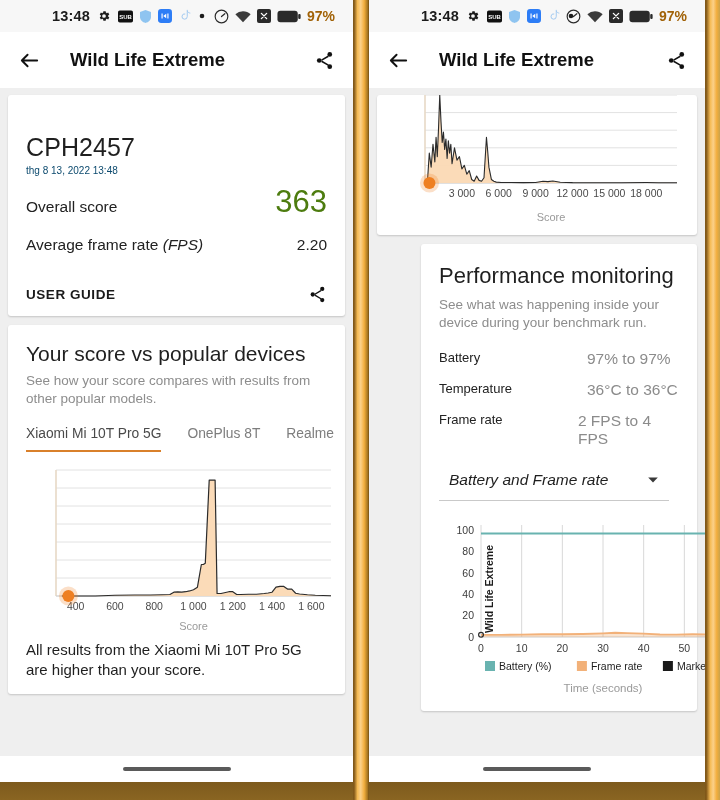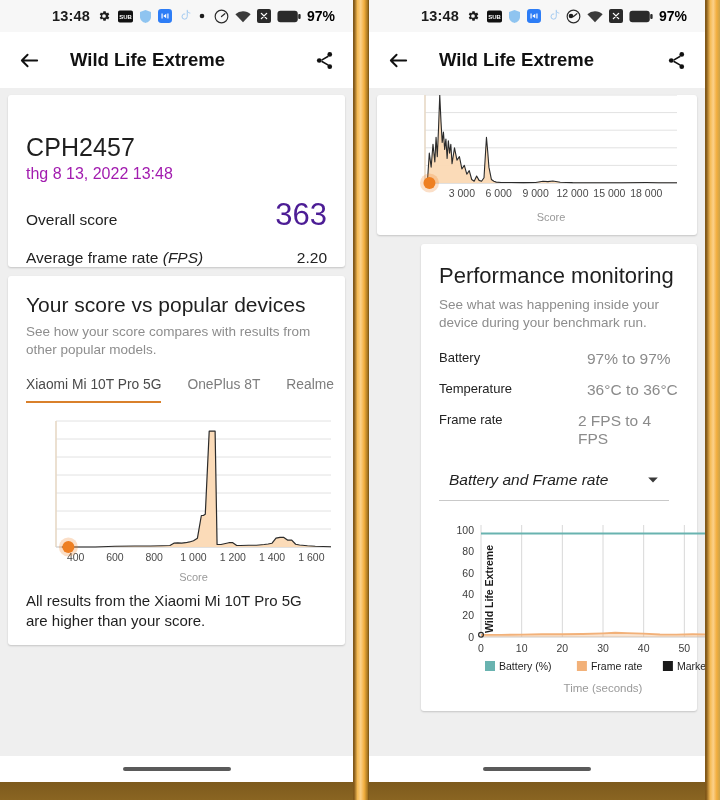--- a/index.html
+++ b/index.html
@@ -38,21 +38,21 @@
      display:flex; flex-direction:column; background:#EFEFEF; }
 
   
   .statusbar {
     height: 32px; background: #F7F7F7; flex: 0 0 32px;
     display: flex; align-items: center; position: relative;
   }
   .sb-left { display:flex; align-items:center; gap:7px; margin-left: 52px; }
   .sb-time { font-size: 14.5px; font-weight: 600; color: #1c1c1c; letter-spacing: .2px; }
   .sb-right { position:absolute; right: 18px; display:flex; align-items:center; gap:6px; }
-  .sb-pct { font-size: 14px; font-weight: 600; color:#000000; }
+  .sb-pct { font-size: 14px; font-weight: 600; color:#a16207; }
   .ic { display:inline-flex; align-items:center; justify-content:center; }
 
   
   .appbar {
     height: 56px; flex: 0 0 56px; background: #FFFFFF;
     display:flex; align-items:center; padding: 0 18px;
     position: relative;
   }
   .appbar-title {
     font-size: 18.5px; font-weight: bold; color:#111;
@@ -66,23 +66,23 @@
     display:flex; flex-direction:column; gap: 9px; overflow:hidden;
   }
   .card {
     background:#fff; border-radius: 3px;
     box-shadow: 0 1px 2px rgba(0,0,0,.18);
   }
 
   
   .score-card { padding: 18px 18px 0 18px; }
   .device-name { font-size: 25px; color:#1f1f1f; font-weight: 400; letter-spacing: .1px; margin-top: 20px; }
-  .device-date { font-size: 16px; color:#a21caf; margin-top: 3px; }
+  .device-date { font-size: 10px; color:#0c4a6e; margin-top: 3px; }
   .row { display:flex; align-items:baseline; justify-content:space-between; }
-  .row-score { margin-top: 16px; }
+  .row-score { margin-top: 10px; }
   .row-label { font-size: 15.5px; color:#222; }
   .row-label i { font-style: italic; }
   .big-score { font-size: 31px; font-weight: 400; line-height: 1; }
   .row-fps { margin-top: 19px; align-items: flex-end; }
   .fps-val { font-size: 15.5px; color:#222; }
   .guide-row {
     margin-top: 18px; height: 44px; display:flex; align-items:center;
     justify-content:space-between; border-top: 0px;
   }
   .guide-label { font-size: 13.5px; font-weight: bold; letter-spacing:.55px; color:#1a1a1a; }
@@ -213,28 +213,41 @@
       </div>
 
       <div class="body">
 
         <div class="card score-card">
           <div class="device-name">CPH2457</div>
           <div class="device-date">thg 8 13, 2022 13:48</div>
 
           <div class="row row-score">
             <span class="row-label">Overall score</span>
-            <span class="big-score" style="color:#4c1d95">363</span>
+            <span class="big-score" style="color:#4d7c0f">363</span>
           </div>
 
           <div class="row row-fps">
             <span class="row-label"><span>Average frame rate</span> <i>(FPS)</i></span>
             <span class="fps-val">2.20</span>
           </div>
 
+          <div class="guide-row">
+            <span class="guide-label">USER GUIDE</span>
+            <span class="ic">
+              <svg width="19" height="19" viewBox="0 0 24 24">
+                  <g fill="#111">
+                    <circle cx="18" cy="5" r="2.7"></circle>
+                    <circle cx="6" cy="12" r="2.7"></circle>
+                    <circle cx="18" cy="19" r="2.7"></circle>
+                    <path d="M8.2 10.9l7.7-4.5.9 1.5-7.7 4.5zM9.1 12.1l7.7 4.5-.9 1.5-7.7-4.5z"></path>
+                  </g>
+                </svg>
+            </span>
+          </div>
         </div>
 
         <div class="card cmp-card">
           <div class="cmp-title">Your score vs popular devices</div>
           <div class="cmp-sub">See how your score compares with results from other popular models.</div>
 
           <div class="tabs">
             <span class="tab active">Xiaomi Mi 10T Pro 5G</span>
             <span class="tab">OnePlus 8T</span>
             <span class="tab">Realme</span>

